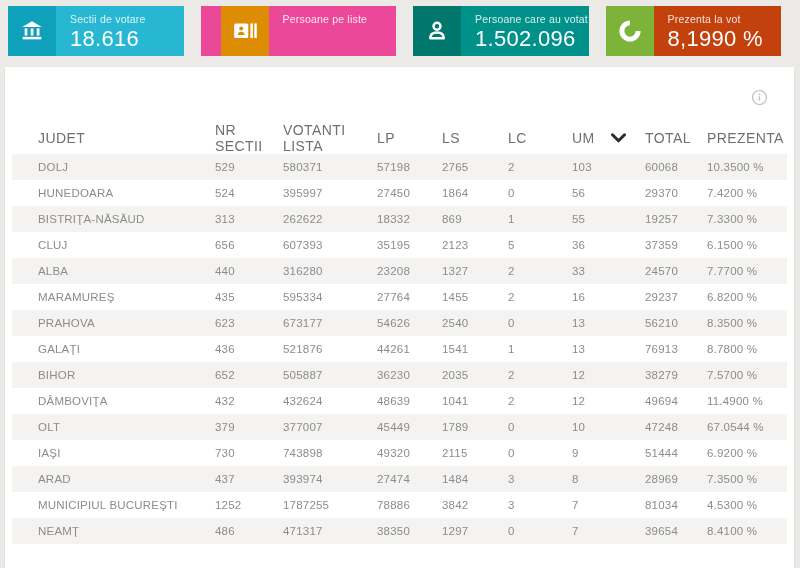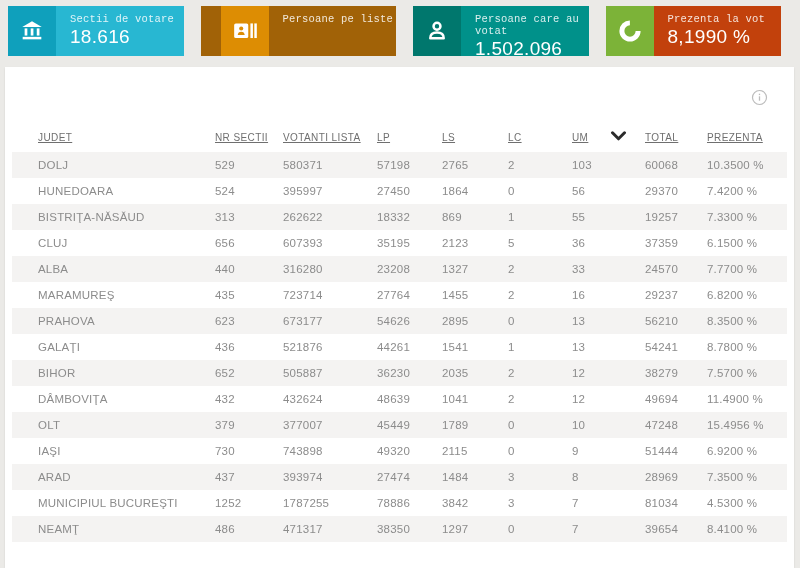--- a/index.html
+++ b/index.html
@@ -4,35 +4,35 @@
 <style>
   * { margin:0; padding:0; box-sizing:border-box; }
   html,body { width:800px; height:568px; overflow:hidden;
     font-family:"Liberation Sans","DejaVu Sans",sans-serif; background:#ebeae7; }
 
   
   .cards { display:flex; gap:17px; padding:6px 19px 0 8px; }
   .card { flex:1; height:50px; display:flex; color:#fff; overflow:hidden; }
   .card-iconbox { width:48px; flex:0 0 48px; display:flex; align-items:center; justify-content:center; }
   .card-body { flex:1; padding:7px 0 0 14px; }
-  .card-label { font-size:10.5px; letter-spacing:.2px; opacity:.85;font-family:Liberation Mono, monospace; }
-  .card-value { font-size:19px; font-weight:400; letter-spacing:.3px; margin-top:1px; }
+  .card-label { font-size:10.5px; letter-spacing:.2px; opacity:.85; }
+  .card-value { font-size:22px; font-weight:400; letter-spacing:.3px; margin-top:1px; }
 
   
   .panel { position:absolute; left:5px; right:6px; top:67px; bottom:0;
     background:#fff; box-shadow:0 1px 2px rgba(0,0,0,.10); }
   .info-btn { position:absolute; top:22px; right:26px; width:17px; height:17px; cursor:pointer; }
 
   .table-wrap { position:absolute; left:7px; right:7px; top:55px; }
   table { width:100%; border-collapse:collapse; table-layout:fixed; }
   col.c-judet{width:203px} col.c-sectii{width:68px} col.c-votanti{width:94px}
   col.c-lp{width:65px} col.c-ls{width:66px} col.c-lc{width:64px}
   col.c-um{width:38px} col.c-sort{width:35px} col.c-total{width:62px} col.c-prez{width:auto}
   thead th { height:30px; text-align:left; vertical-align:middle; font-weight:400;
-    font-size:10px; color:#6f6f6f; letter-spacing:.4px; cursor:pointer;text-decoration:underline; }
+    font-size:14px; color:#6f6f6f; letter-spacing:.4px; cursor:pointer; }
   thead th:first-child { padding-left:26px; }
   th.sort-col { vertical-align:middle; }
   tbody td { height:26px; font-size:11.5px; color:#8c8c8c; letter-spacing:.2px;
     white-space:nowrap; overflow:hidden; }
   tbody td:first-child { padding-left:26px; }
   tbody tr { cursor:pointer; }
   tbody tr:nth-child(odd) { background:#f4f3f2; }
 </style>
 </head>
 <body>
@@ -48,21 +48,21 @@
         <rect x="16.4" y="9.6" width="2.5" height="6.6" fill="#fff"></rect>
         <rect x="3.4" y="17.4" width="17.2" height="2.3" fill="#fff"></rect>
       </svg>
     </div>
     <div class="card-body">
       <div class="card-label">Sectii de votare</div>
       <div class="card-value">18.616</div>
     </div>
   </div>
 
-  <div class="card" style="background: #a16207; padding-left: 20px;">
+  <div class="card" style="background: #ec4899; padding-left: 20px;">
     <div class="card-iconbox" style="background: rgb(221, 141, 3);">
       <svg width="26" height="26" viewBox="0 0 24 24">
         <rect x="2" y="5" width="13" height="13.5" rx="1.5" fill="#fff"></rect>
         <circle cx="8.5" cy="9.7" r="1.9" fill="#dd8d03"></circle>
         <path d="M5.3,15.8 c0,-2.2 1.4,-3.2 3.2,-3.2 s3.2,1 3.2,3.2 z" fill="#dd8d03"></path>
         <rect x="17" y="5" width="2.3" height="13.5" fill="#fff"></rect>
         <rect x="20.6" y="5" width="2.3" height="13.5" fill="#fff"></rect>
       </svg>
     </div>
     <div class="card-body">
@@ -197,51 +197,51 @@
             <td>1327</td>
             <td>2</td>
             <td>33</td>
             <td></td>
             <td>24570</td>
             <td>7.7700 %</td>
           </tr>
           <tr>
             <td>MARAMUREŞ</td>
             <td>435</td>
-            <td>723714</td>
+            <td>595334</td>
             <td>27764</td>
             <td>1455</td>
             <td>2</td>
             <td>16</td>
             <td></td>
             <td>29237</td>
             <td>6.8200 %</td>
           </tr>
           <tr>
             <td>PRAHOVA</td>
             <td>623</td>
             <td>673177</td>
             <td>54626</td>
-            <td>2895</td>
+            <td>2540</td>
             <td>0</td>
             <td>13</td>
             <td></td>
             <td>56210</td>
             <td>8.3500 %</td>
           </tr>
           <tr>
             <td>GALAŢI</td>
             <td>436</td>
             <td>521876</td>
             <td>44261</td>
             <td>1541</td>
             <td>1</td>
             <td>13</td>
             <td></td>
-            <td>54241</td>
+            <td>76913</td>
             <td>8.7800 %</td>
           </tr>
           <tr>
             <td>BIHOR</td>
             <td>652</td>
             <td>505887</td>
             <td>36230</td>
             <td>2035</td>
             <td>2</td>
             <td>12</td>
@@ -264,21 +264,21 @@
           <tr>
             <td>OLT</td>
             <td>379</td>
             <td>377007</td>
             <td>45449</td>
             <td>1789</td>
             <td>0</td>
             <td>10</td>
             <td></td>
             <td>47248</td>
-            <td>15.4956 %</td>
+            <td>67.0544 %</td>
           </tr>
           <tr>
             <td>IAŞI</td>
             <td>730</td>
             <td>743898</td>
             <td>49320</td>
             <td>2115</td>
             <td>0</td>
             <td>9</td>
             <td></td>

